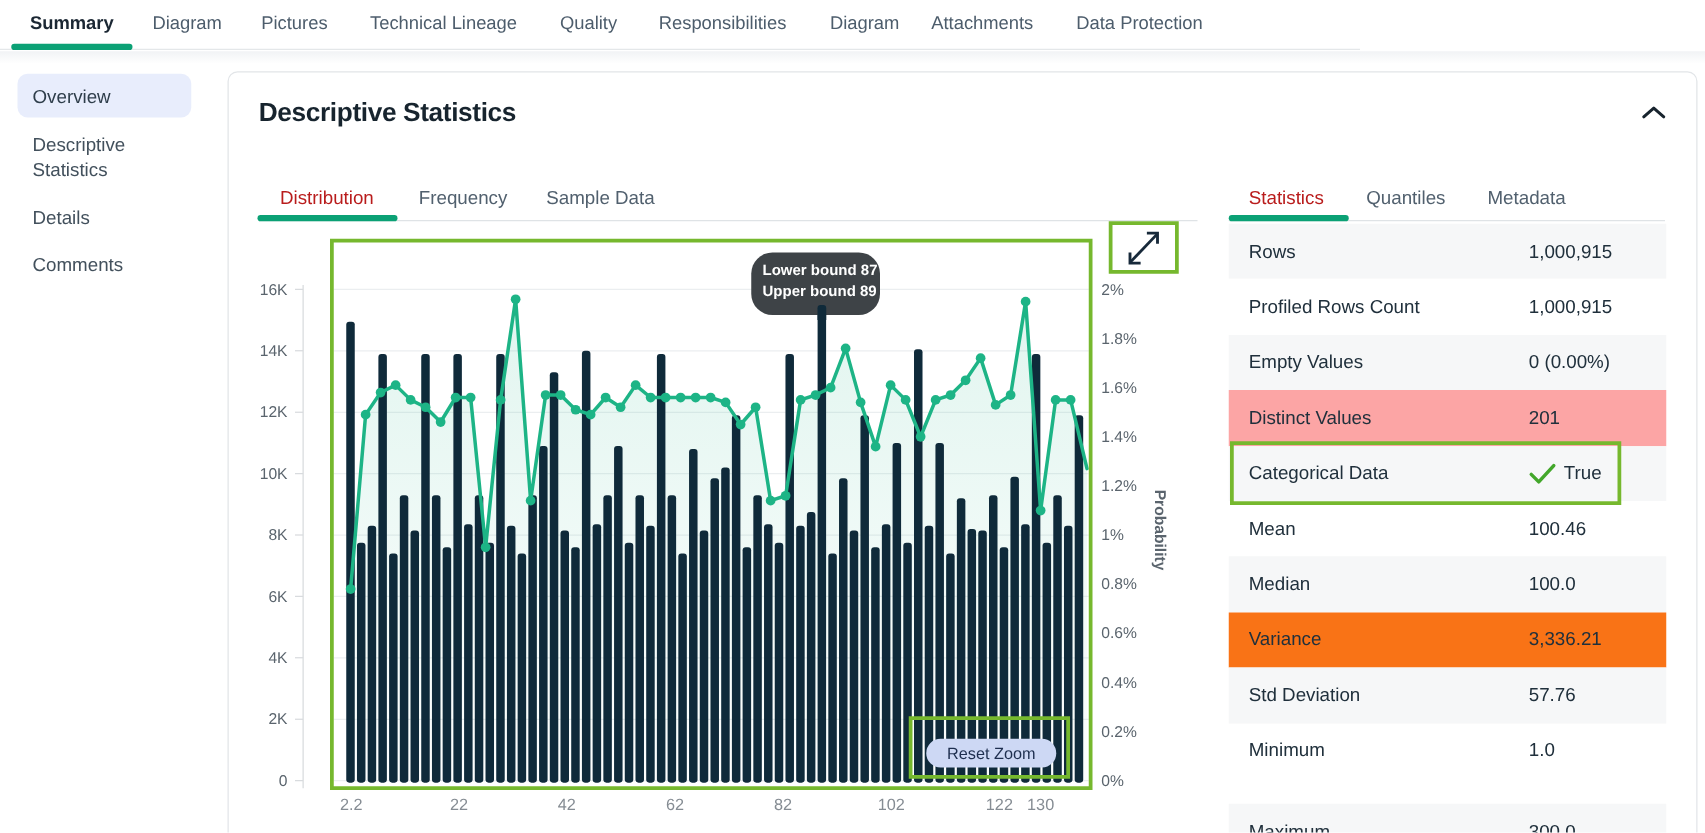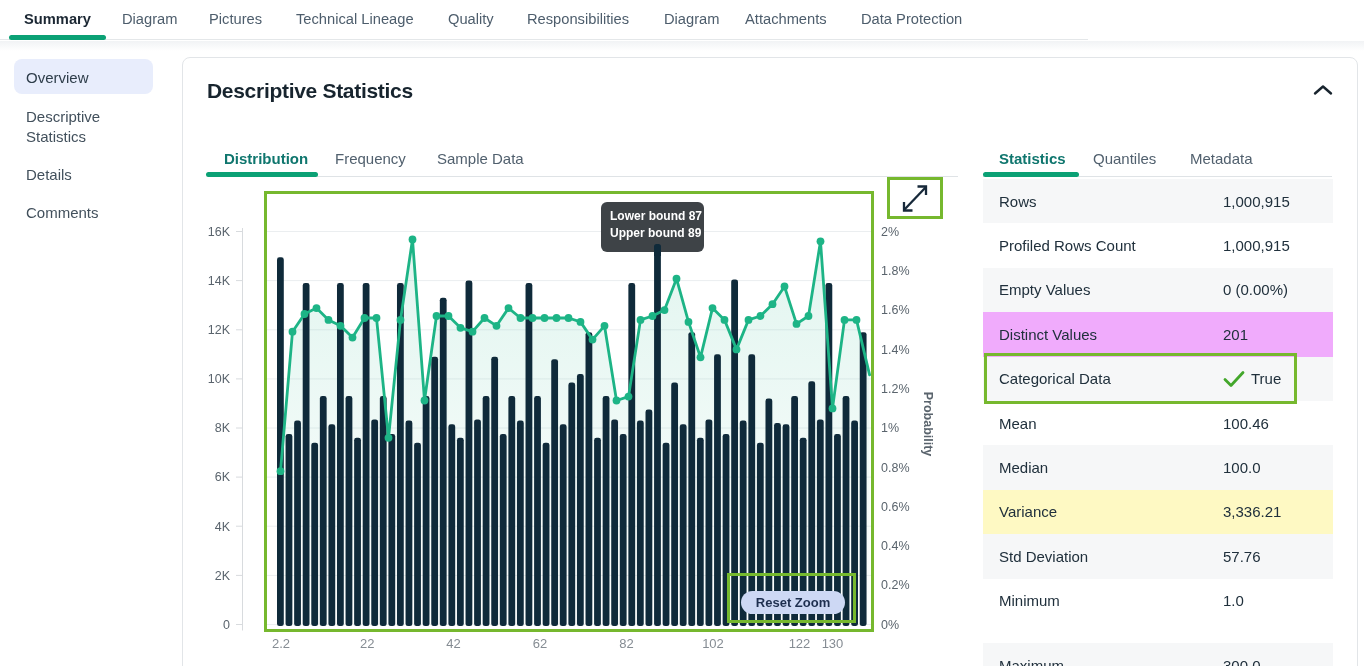--- a/index.html
+++ b/index.html
@@ -7,33 +7,33 @@
 .navshadow {position:absolute;left:0;top:41px;width:1364px;height:10px;background:linear-gradient(#f1f3f5,#ffffff)}
 .nvi {position:absolute;top:11px;font-size:14.7px;color:#4d5d6c;white-space:nowrap}
 .nvi.act {color:#1b2733;font-weight:bold}
 .underline1 {position:absolute;left:9px;top:35px;width:97px;height:5px;background:#0ba175;border-radius:2.5px}
 .side {position:absolute;left:0;top:41px;width:182px}
 .pill {position:absolute;left:14px;top:18px;width:139px;height:35px;background:#e8edfc;border-radius:8px}
 .sitem {position:absolute;left:26px;font-size:15px;color:#42505c}
 .card {position:absolute;left:182px;top:57px;width:1176px;height:640px;background:#fff;border:1px solid #e2e5e8;border-radius:8px}
 .title {position:absolute;left:207px;top:79px;font-size:21px;font-weight:bold;color:#17242e;letter-spacing:-0.3px}
 .tabl {position:absolute;top:150px;font-size:15px;color:#51606e;white-space:nowrap}
-.tabl.act {color:#0f766e;font-weight:bold}
+.tabl.act {color:#b91c1c;font-weight:normal}
 .tabline1 {position:absolute;left:207px;top:176px;width:751px;height:1px;background:#dfe3e6}
 .tabline2 {position:absolute;left:983px;top:176px;width:349px;height:1px;background:#dfe3e6}
 .gund1 {position:absolute;left:206px;top:172px;width:112px;height:5px;background:#0ba175;border-radius:2.5px}
 .gund2 {position:absolute;left:983px;top:172px;width:96px;height:5px;background:#0ba175;border-radius:2.5px}
 .chev {position:absolute;left:1312px;top:82px;width:22px;height:16px}
 .srow {position:absolute;left:983px;width:350px;height:44.4px;display:flex;align-items:center;justify-content:flex-start;padding-left:16px;font-size:15px;color:#20303c}
 .srow .key {width:224px}
 .srow .val {color:#20303c}
 .gbox {position:absolute;border:3.5px solid #76b82e}
-.tooltip {position:absolute;left:601px;top:202px;width:103px;height:50px;background:#3e4347;border-radius:6px;color:#fff;font-size:12px;font-weight:bold;padding:6px 0 0 9px;line-height:17.3px;white-space:nowrap}
+.tooltip {position:absolute;left:601px;top:202px;width:103px;height:50px;background:#3e4347;border-radius:17px;color:#fff;font-size:12px;font-weight:bold;padding:6px 0 0 9px;line-height:17.3px;white-space:nowrap}
 .barcap {position:absolute;left:654.2px;top:243.6px;width:6.8px;height:12px;background:#0f2a3a;border-radius:2.5px 2.5px 0 0}
-.reset {position:absolute;left:741px;top:591px;width:104px;height:23px;background:#cdd8f4;border-radius:11.5px;color:#1e2f4f;font-size:13px;font-weight:bold;display:flex;align-items:center;justify-content:center}
+.reset {position:absolute;left:741px;top:591px;width:104px;height:23px;background:#cdd8f4;border-radius:11.5px;color:#1e2f4f;font-size:13px;font-weight:normal;display:flex;align-items:center;justify-content:center}
 </style></head>
 <body>
 <div class="nav">
     <div class="nvi act" style="left:24px">Summary</div>
     <div class="nvi" style="left:122px">Diagram</div>
     <div class="nvi" style="left:209px">Pictures</div>
     <div class="nvi" style="left:296px">Technical Lineage</div>
     <div class="nvi" style="left:448px">Quality</div>
     <div class="nvi" style="left:527px">Responsibilities</div>
     <div class="nvi" style="left:664px">Diagram</div>
@@ -69,39 +69,39 @@
     <span class="val">1,000,915</span>
   </div>
 <div class="srow" style="top:223.4px;background:#ffffff">
     <span class="key">Profiled Rows Count</span>
     <span class="val">1,000,915</span>
   </div>
 <div class="srow" style="top:267.8px;background:#f6f7f8">
     <span class="key">Empty Values</span>
     <span class="val">0 (0.00%)</span>
   </div>
-<div class="srow" style="top:312.2px;background:#f0abfc">
+<div class="srow" style="top:312.2px;background:#fca5a5">
     <span class="key">Distinct Values</span>
     <span class="val">201</span>
   </div>
 <div class="srow" style="top:356.6px;background:#f6f7f8">
     <span class="key">Categorical Data</span>
     <span class="val" style="display:flex;"><svg width="22" height="18" viewBox="0 0 22 18" style="margin-right:6px">
         <path d="M2 9.5 L8 15.5 L20 2.5" stroke="#43a72b" stroke-width="2.8" fill="none" stroke-linecap="round" stroke-linejoin="round"></path>
       </svg>True</span>
   </div>
 <div class="srow" style="top:401.0px;background:#ffffff">
     <span class="key">Mean</span>
     <span class="val">100.46</span>
   </div>
 <div class="srow" style="top:445.4px;background:#f6f7f8">
     <span class="key">Median</span>
     <span class="val">100.0</span>
   </div>
-<div class="srow" style="top:489.8px;background:#fef9c3">
+<div class="srow" style="top:489.8px;background:#f97316">
     <span class="key">Variance</span>
     <span class="val">3,336.21</span>
   </div>
 <div class="srow" style="top:534.2px;background:#f6f7f8">
     <span class="key">Std Deviation</span>
     <span class="val">57.76</span>
   </div>
 <div class="srow" style="top:578.6px;background:#ffffff">
     <span class="key">Minimum</span>
     <span class="val">1.0</span>

